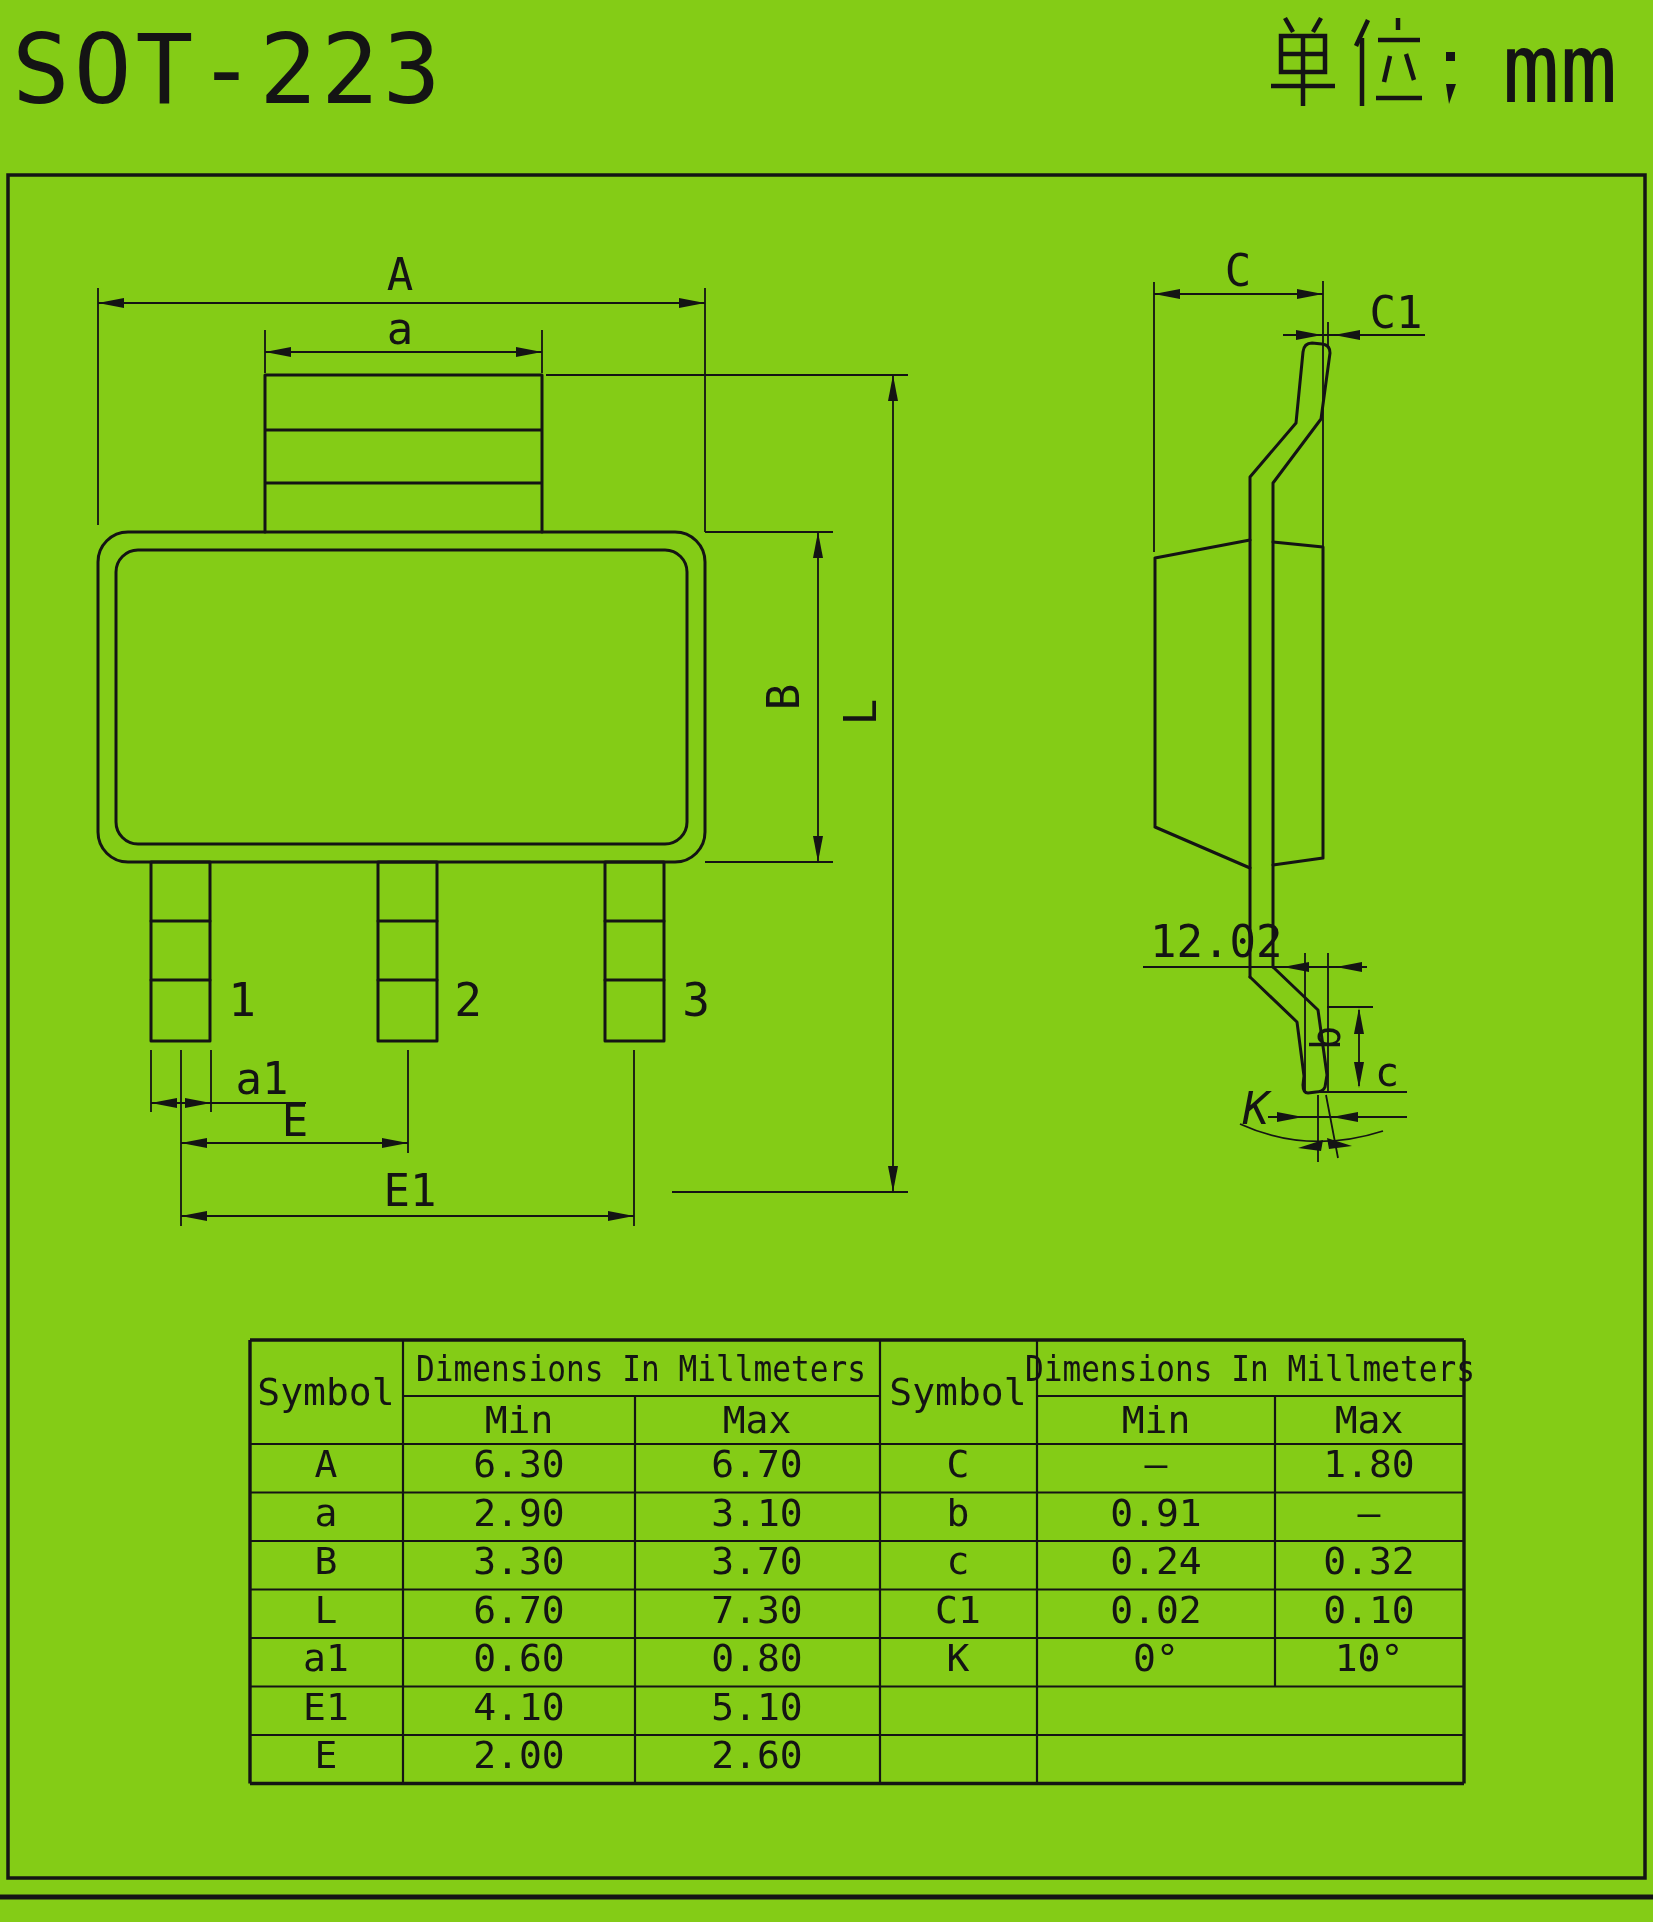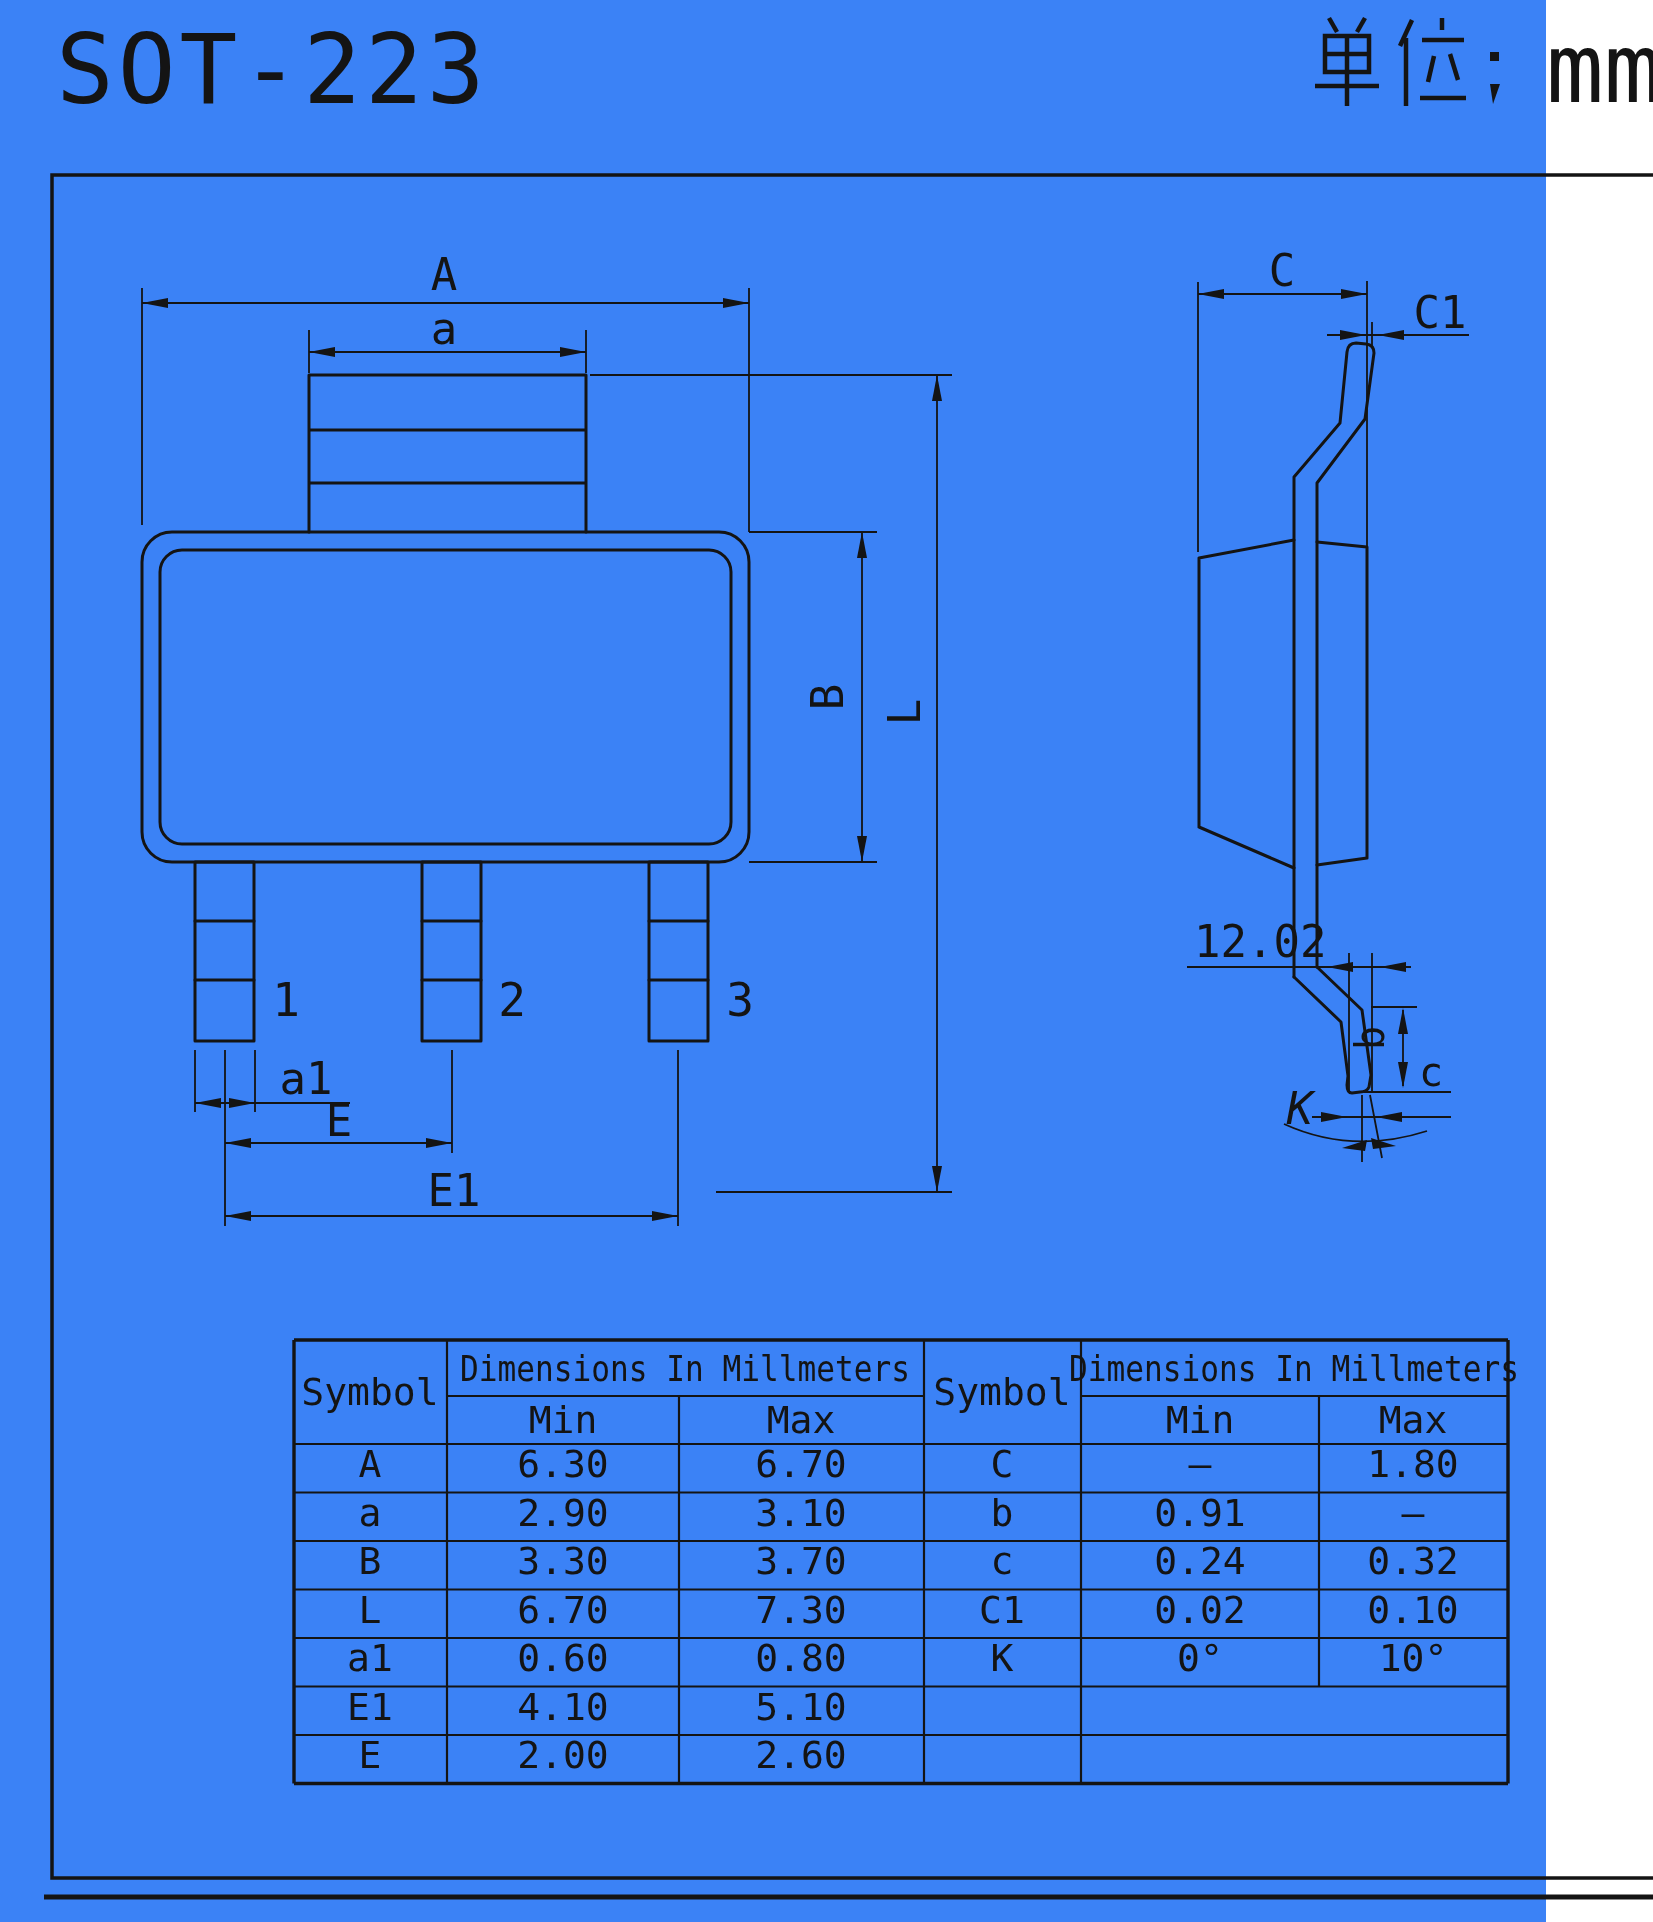--- a/index.html
+++ b/index.html
@@ -1,16 +1,16 @@
 <!DOCTYPE html>
 <html><head>
 <meta charset="utf-8">
 <style>
   html,body{margin:0;padding:0;background:#ffffff;}
-  .sheet{position:relative;width:1502px;height:1922px;background:#3b82f6;font-family:"DejaVu Sans Mono",monospace;padding-left:44px;}
+  .sheet{position:relative;width:1653px;height:1922px;background:#84cc16;font-family:"DejaVu Sans Mono",monospace;}
   svg{display:block;}
   text{fill:#141414;font-family:"DejaVu Sans Mono",monospace;}
   .ln{stroke:#141414;stroke-width:3;fill:none;stroke-linecap:round;stroke-linejoin:round;}
   .thin{stroke:#141414;stroke-width:1.8;fill:none;stroke-linecap:butt;}
   .arr{fill:#141414;stroke:none;}
   .tbl{stroke:#141414;stroke-width:2.2;fill:none;}
   .tblthick{stroke:#141414;stroke-width:3.4;fill:none;}
   .dim{font-size:44px;}
   .pin{font-size:46px;}
   .cell{font-size:38px;}

